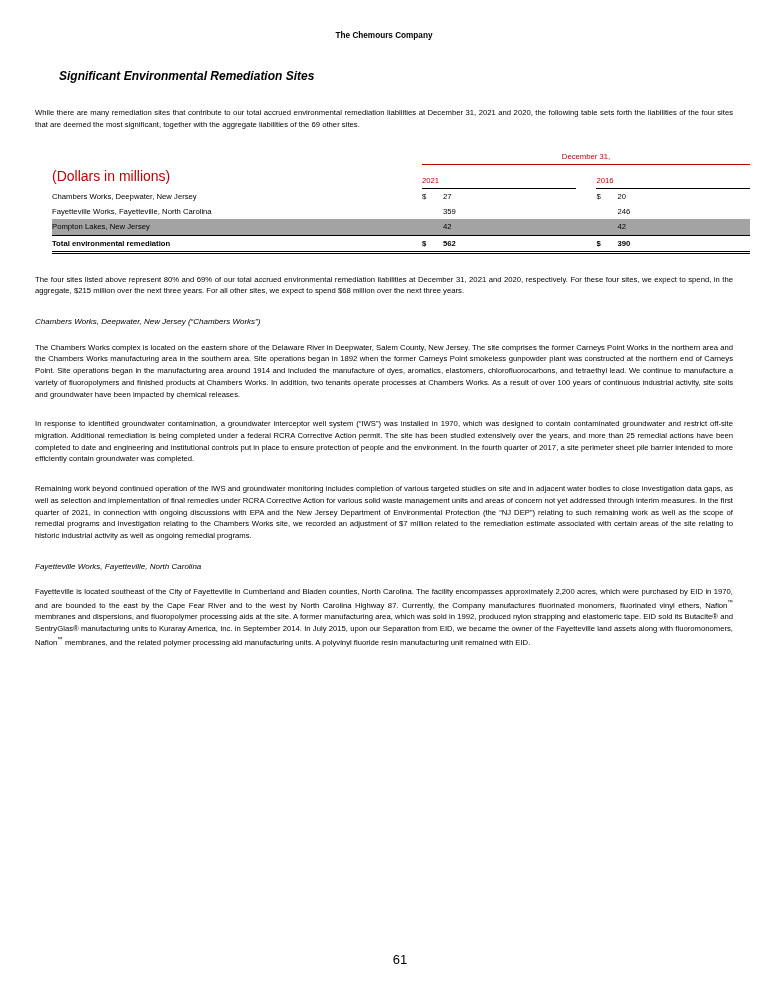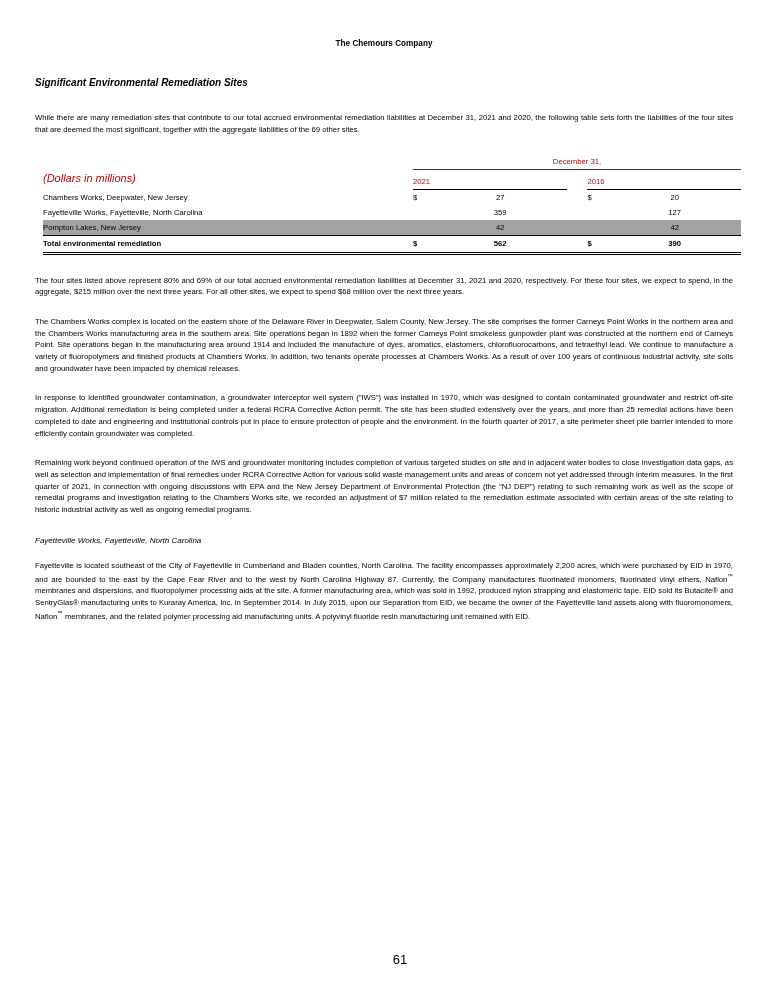--- a/index.html
+++ b/index.html
@@ -12,77 +12,77 @@
     min-height: 1000px;
     font-family: "Liberation Sans", sans-serif;
     color: #000000;
     font-size: 7.6px;
     line-height: 1.45;
   }
   .page {
     width: 768px;
     min-height: 1000px;
     box-sizing: border-box;
-    padding: 38px 35px 20px 35px;
+    padding: 30px 35px 20px 35px;
     position: relative;
   }
   .doc-title {
     text-align: center;
     font-weight: bold;
     font-size: 8.2px;
     margin-bottom: 26px;
   }
   .section-head {
     font-style: italic;
     font-weight: bold;
-    font-size: 10px;
+    font-size: 12px;
     margin-bottom: 22px;
+    margin-left: 24px;
   }
   .sub-head {
     font-style: italic;
     font-size: 8px;
     margin: 19px 0 14px 0;
   }
   p.body-text {
     text-align: justify;
     margin: 12px 0 18px 0;
     font-size: 7.7px;
     line-height: 1.52;
   }
   
   table.fin {
     width: 100%;
     border-collapse: collapse;
     font-size: 7.7px;
-    margin: 6px 0 20px 8px;
+    margin: 6px 0 20px 17px;
   }
   table.fin td, table.fin th {
     padding: 2px 0;
     vertical-align: bottom;
     font-weight: normal;
   }
   .col-label { width: 53%; text-align: left; padding-left: 2px; }
   .col-cur   { width: 3%;  text-align: left; }
-  .col-num   { width: 19%; text-align: center; padding-right: 4px; }
+  .col-num   { width: 19%; text-align: left; padding-right: 4px; }
   .col-gap   { width: 3%; }
   .hdr-period {
     color: #c00000;
     text-align: center;
     font-size: 7.7px;
     padding-bottom: 1px;
   }
   .hdr-year {
     color: #c00000;
     font-size: 7.7px;
     padding-bottom: 2px;
   }
   .dollars-note {
     color: #c00000;
-    font-style: italic;
-    font-size: 11px;
+    font-size: 14px;
     text-align: left;
     padding-left: 2px;
   }
   .border-under-period { border-bottom: 1px solid #c00000; }
   .border-under-year { border-bottom: 1px solid #000000; }
   tr.shaded td { background: #a3a3a3; }
   tr.total td {
     font-weight: bold;
     border-top: 1px solid #000;
     border-bottom: 3px double #000;
@@ -137,21 +137,21 @@
         <td>$</td>
         <td class="col-num">20</td>
       </tr>
 
       <tr>
         <td>Fayetteville Works, Fayetteville, North Carolina</td>
         <td></td>
         <td class="col-num">359</td>
         <td></td>
         <td></td>
-        <td class="col-num">127</td>
+        <td class="col-num">246</td>
       </tr>
 
       <tr class="shaded">
         <td>Pompton Lakes, New Jersey</td>
         <td></td>
         <td class="col-num">42</td>
         <td></td>
         <td></td>
         <td class="col-num">42</td>
       </tr>
@@ -164,20 +164,21 @@
         <td class="col-num">562</td>
         <td></td>
         <td>$</td>
         <td class="col-num">390</td>
       </tr>
     </tbody>
   </table>
 
   <p class="body-text">The four sites listed above represent 80% and 69% of our total accrued environmental remediation liabilities at December 31, 2021 and 2020, respectively. For these four sites, we expect to spend, in the aggregate, $215 million over the next three years. For all other sites, we expect to spend $68 million over the next three years.</p>
 
+  <div class="sub-head">Chambers Works, Deepwater, New Jersey (“Chambers Works”)</div>
 
   <p class="body-text">The Chambers Works complex is located on the eastern shore of the Delaware River in Deepwater, Salem County, New Jersey. The site comprises the former Carneys Point Works in the northern area and the Chambers Works manufacturing area in the southern area. Site operations began in 1892 when the former Carneys Point smokeless gunpowder plant was constructed at the northern end of Carneys Point. Site operations began in the manufacturing area around 1914 and included the manufacture of dyes, aromatics, elastomers, chlorofluorocarbons, and tetraethyl lead. We continue to manufacture a variety of fluoropolymers and finished products at Chambers Works. In addition, two tenants operate processes at Chambers Works. As a result of over 100 years of continuous industrial activity, site soils and groundwater have been impacted by chemical releases.</p>
   <p class="body-text">In response to identified groundwater contamination, a groundwater interceptor well system (“IWS”) was installed in 1970, which was designed to contain contaminated groundwater and restrict off-site migration. Additional remediation is being completed under a federal RCRA Corrective Action permit. The site has been studied extensively over the years, and more than 25 remedial actions have been completed to date and engineering and institutional controls put in place to ensure protection of people and the environment. In the fourth quarter of 2017, a site perimeter sheet pile barrier intended to more efficiently contain groundwater was completed.</p>
   <p class="body-text">Remaining work beyond continued operation of the IWS and groundwater monitoring includes completion of various targeted studies on site and in adjacent water bodies to close investigation data gaps, as well as selection and implementation of final remedies under RCRA Corrective Action for various solid waste management units and areas of concern not yet addressed through interim measures. In the first quarter of 2021, in connection with ongoing discussions with EPA and the New Jersey Department of Environmental Protection (the “NJ DEP”) relating to such remaining work as well as the scope of remedial programs and investigation relating to the Chambers Works site, we recorded an adjustment of $7 million related to the remediation estimate associated with certain areas of the site relating to historic industrial activity as well as ongoing remedial programs.</p>
 
   <div class="sub-head">Fayetteville Works, Fayetteville, North Carolina</div>
 
   <p class="body-text"><span>Fayetteville is located southeast of the City of Fayetteville in Cumberland and Bladen counties, North Carolina. The facility encompasses approximately 2,200 acres, which were purchased by EID in 1970, and are bounded to the east by the Cape Fear River and to the west by North Carolina Highway 87. Currently, the Company manufactures fluorinated monomers, fluorinated vinyl ethers, Nafion</span><sup class="tm">™</sup><span> membranes and dispersions, and fluoropolymer processing aids at the site. A former manufacturing area, which was sold in 1992, produced nylon strapping and elastomeric tape. EID sold its Butacite® and SentryGlas® manufacturing units to Kuraray America, Inc. in September 2014. In July 2015, upon our Separation from EID, we became the owner of the Fayetteville land assets along with fluoromonomers, Nafion</span><sup class="tm">™</sup><span> membranes, and the related polymer processing aid manufacturing units. A polyvinyl fluoride resin manufacturing unit remained with EID.</span></p>
 
   <div class="page-number">61</div>

